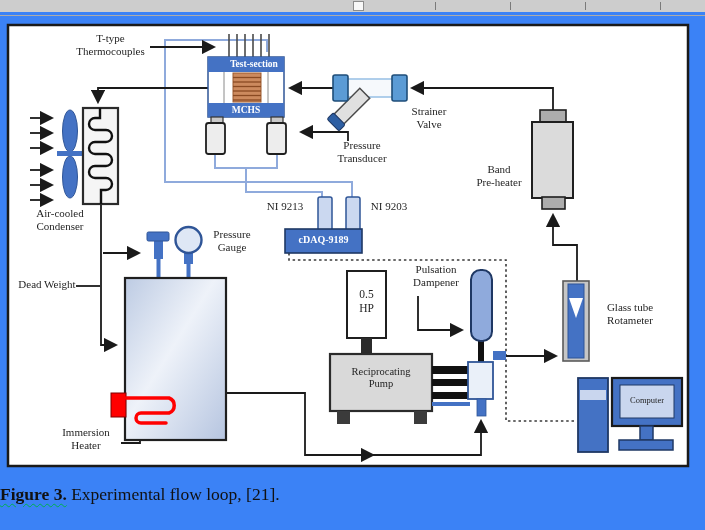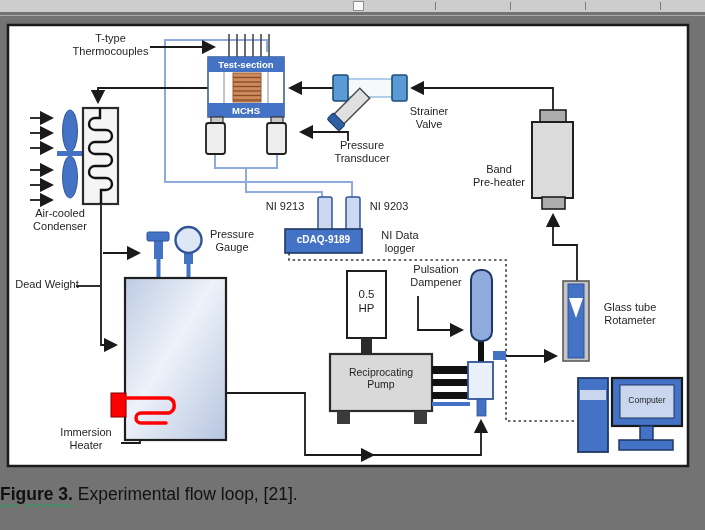--- a/index.html
+++ b/index.html
@@ -1,17 +1,17 @@
 <!DOCTYPE html>
 <html><head>
 <meta charset="utf-8">
 <style>
   html,body{margin:0;padding:0;background:#fff;}
-  .page{position:relative;width:705px;height:530px;background:#737373;overflow:hidden;
-        font-family:Liberation Sans, sans-serif;}
+  .page{position:relative;width:705px;height:530px;background:#3b82f6;overflow:hidden;
+        font-family:Liberation Serif, serif;}
   
   .ruler{position:absolute;left:0;top:0;width:705px;height:12px;background:#cdcdcd;}
   .tick{position:absolute;top:2px;width:1px;height:8px;background:#7a7a7a;}
   .indent-marker{position:absolute;left:353px;top:1px;width:11px;height:10px;background:#f8f8f8;border:1px solid #8c8c8c;box-sizing:border-box;}
   .ruler-edge{position:absolute;left:0;top:15px;width:705px;height:1px;background:#ababab;}
   
   svg.diag{position:absolute;left:0;top:0;}
   
   .label{position:absolute;color:#1f1f1f;font-size:11px;line-height:1.18;text-align:center;white-space:pre-line;}
   .wlabel{position:absolute;color:#fff;font-weight:bold;text-align:center;white-space:pre-line;}
@@ -176,35 +176,33 @@
       <rect x="580" y="390" width="26" height="10" fill="#C9D6EE"></rect>
       <rect x="612" y="378" width="70" height="48" fill="#4472C4" stroke="#1a1a1a" stroke-width="2.2"></rect>
       <rect x="620" y="385" width="54" height="33" fill="#C9D6EE" stroke="#1F3864"></rect>
       <rect x="640" y="426" width="13" height="14" fill="#4472C4" stroke="#1F3864" stroke-width="1.5"></rect>
       <rect x="619" y="440" width="54" height="10" fill="#4472C4" stroke="#1F3864" stroke-width="1.5"></rect>
     </g>
   </svg>
 
   <div class="label" style="left:58px;top:32px;width:105px">T-type
 Thermocouples</div>
-  <div class="wlabel" style="left:208px;top:58.5px;width:76px;font-size:9.5px">Test-section</div>
+  <div class="wlabel" style="left:216px;top:58.5px;width:76px;font-size:9.5px">Test-section</div>
   <div class="wlabel" style="left:208px;top:104.5px;width:76px;font-size:9.5px">MCHS</div>
   <div class="label" style="left:399px;top:105px;width:60px">Strainer
 Valve</div>
   <div class="label" style="left:324px;top:139px;width:76px">Pressure
 Transducer</div>
   <div class="label" style="left:12px;top:207px;width:96px">Air-cooled
 Condenser</div>
   <div class="label" style="left:466px;top:163px;width:66px">Band
 Pre-heater</div>
   <div class="label" style="left:256px;top:200px;width:58px">NI 9213</div>
   <div class="label" style="left:360px;top:200px;width:58px">NI 9203</div>
   <div class="wlabel" style="left:285px;top:234px;width:77px;font-size:10px">cDAQ-9189</div>
-  <div class="label" style="left:368px;top:229px;width:64px">NI Data
-logger</div>
   <div class="label" style="left:203px;top:228px;width:58px">Pressure
 Gauge</div>
   <div class="label" style="left:14px;top:278px;width:66px">Dead Weight</div>
   <div class="label" style="left:347px;top:288px;width:39px;font-size:11.5px">0.5
 HP</div>
   <div class="label" style="left:331px;top:366px;width:100px;font-size:10.5px">Reciprocating
 Pump</div>
   <div class="label" style="left:398px;top:263px;width:76px">Pulsation
 Dampener</div>
   <div class="label" style="left:594px;top:301px;width:72px">Glass tube

